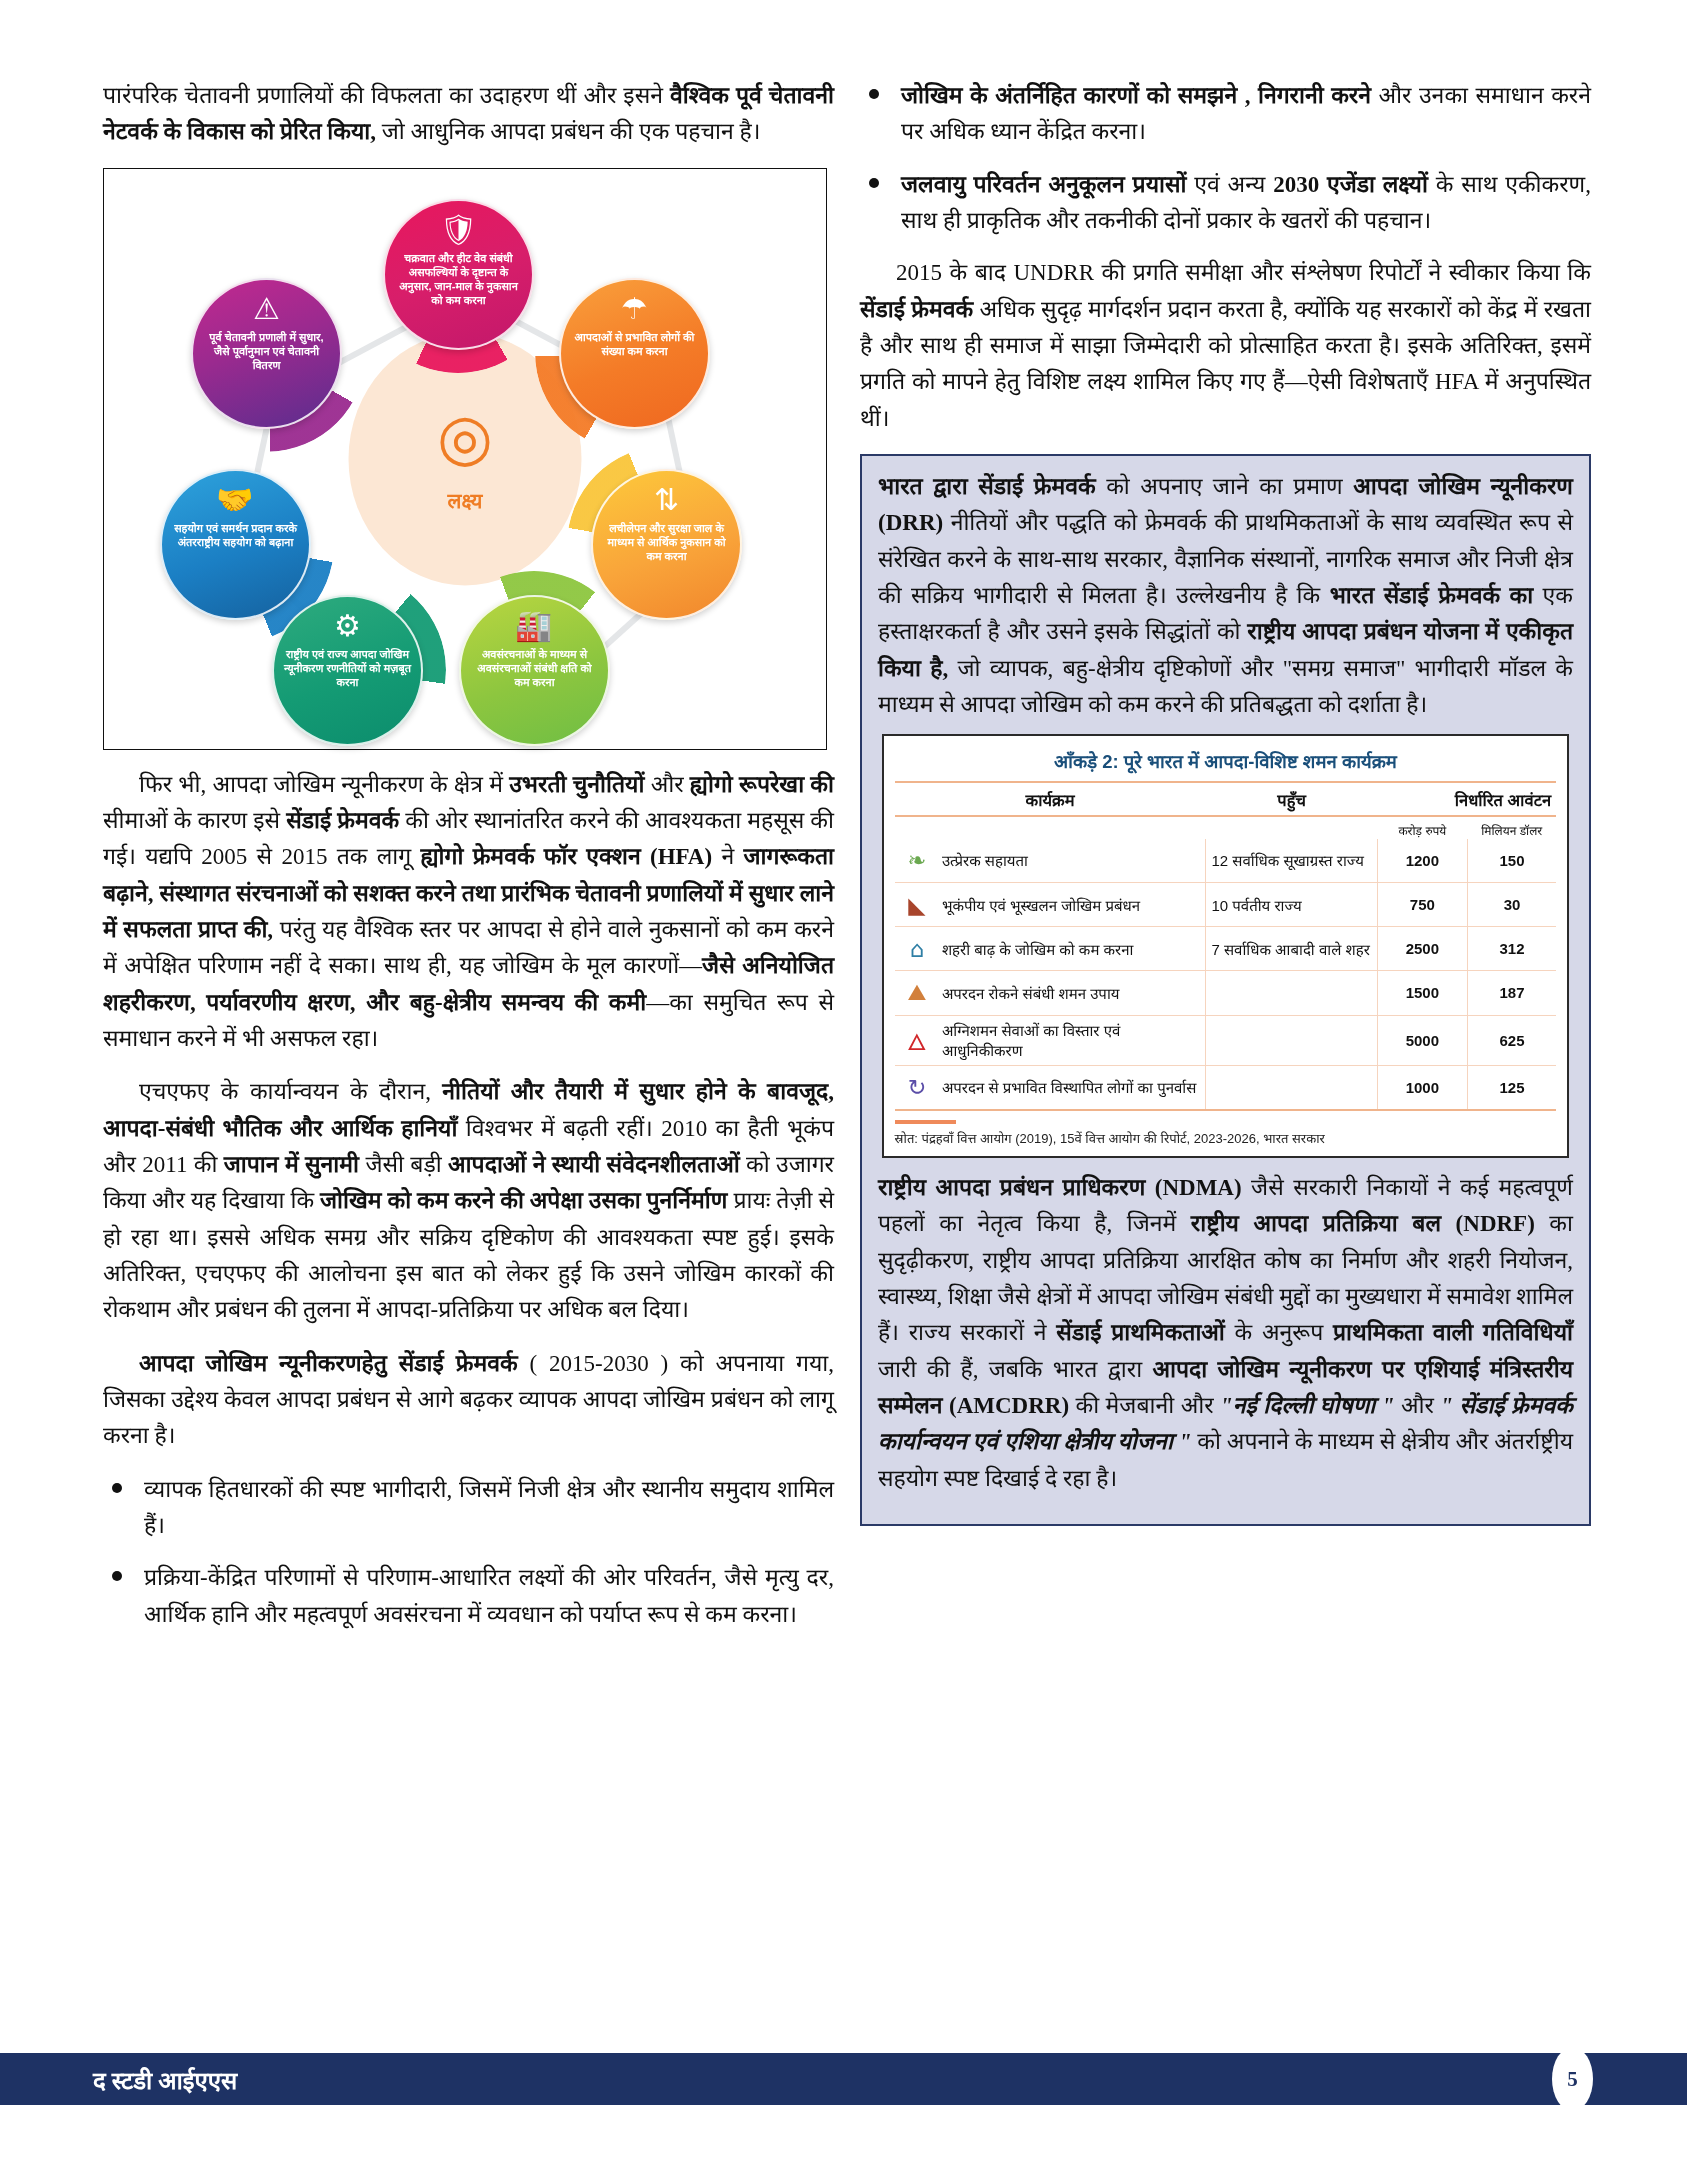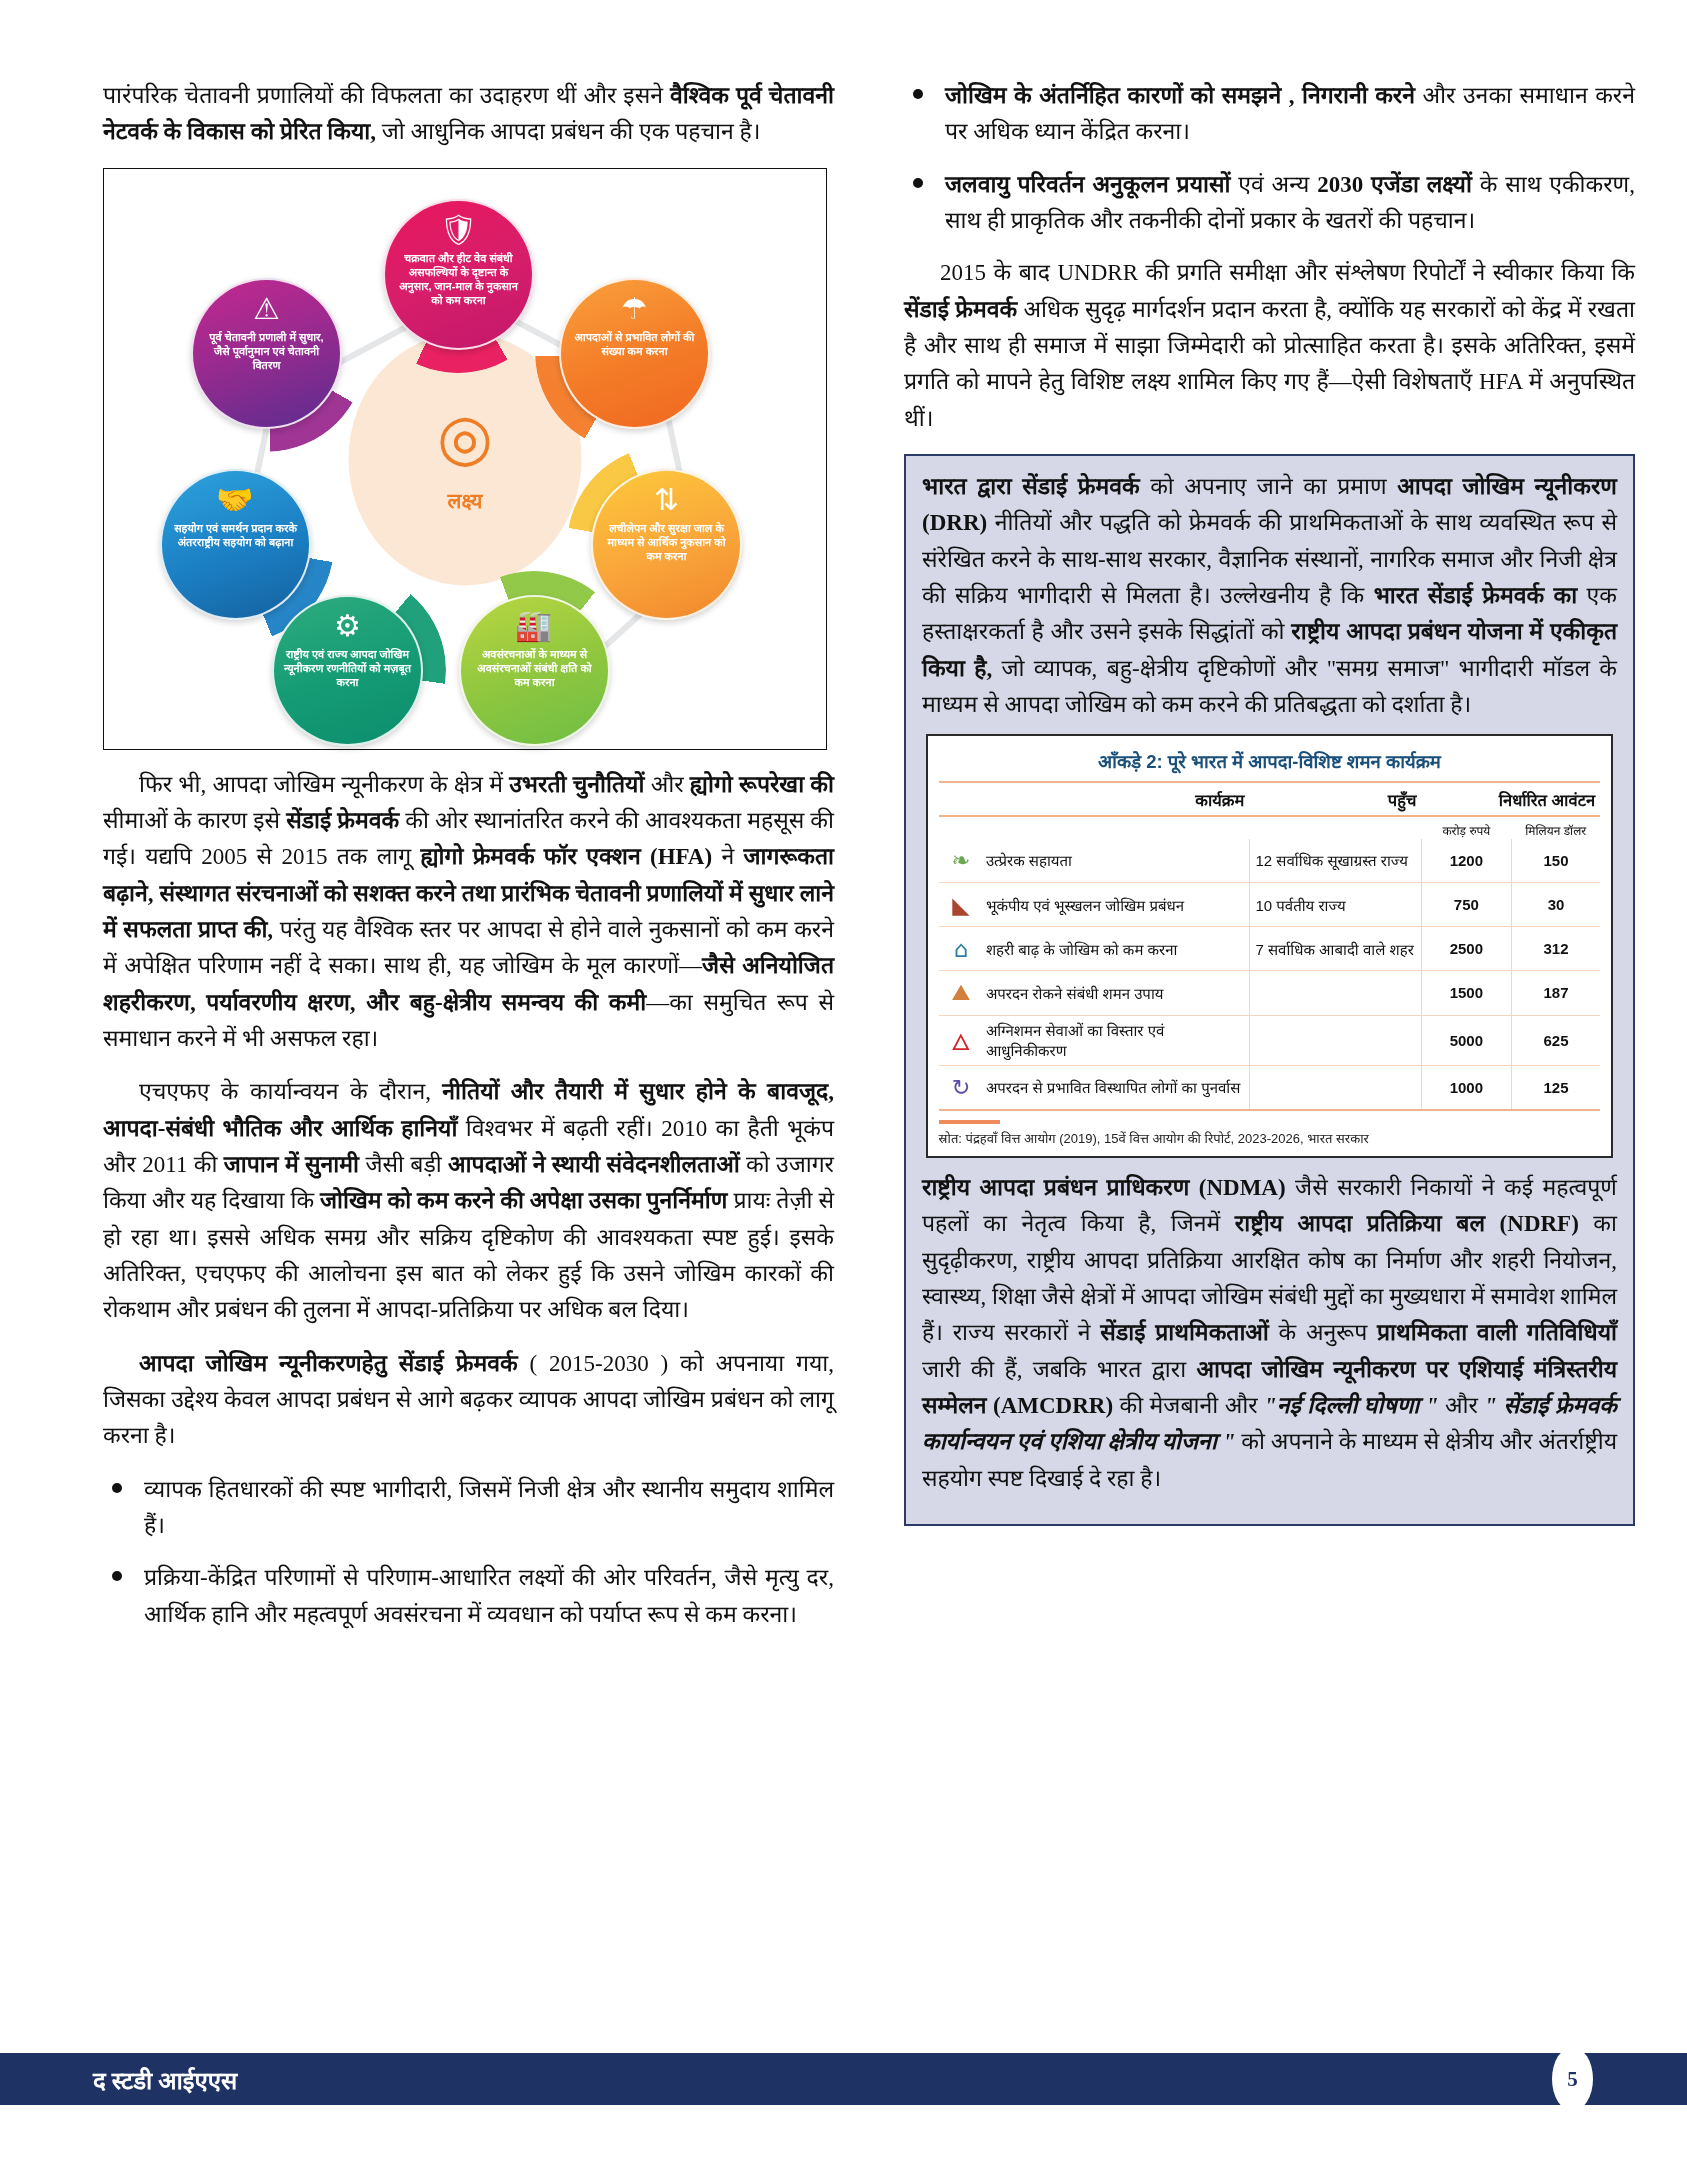--- a/index.html
+++ b/index.html
@@ -3,21 +3,21 @@
 <meta charset="utf-8">
 <style>
   html,body{margin:0;padding:0;background:#ffffff;}
   body{width:1687px;height:2183px;position:relative;
        font-family:"Liberation Serif","DejaVu Serif",serif;color:#111;}
   .page{position:absolute;inset:0;}
 
   
   .col{position:absolute;top:78px;width:731px;}
   .col-left{left:103px;}
-  .col-right{left:904px;}
+  .col-right{left:860px;}
 
   p.body{font-size:23px;line-height:1.58;margin:0 0 17px 0;text-align:justify;
          text-justify:inter-word;}
   p.body.indent{text-indent:36px;}
   b,strong{font-weight:bold;}
   .ital{font-style:italic;font-weight:bold;}
 
   ul.bullets{list-style:none;margin:0;padding:0;}
   ul.bullets li{position:relative;padding-left:41px;font-size:23px;line-height:1.58;
                 margin-bottom:16px;text-align:justify;}
@@ -67,21 +67,21 @@
   .hlbox p{font-size:23px;line-height:1.58;margin:0 0 10.6px 0;text-align:justify;}
 
   
   .card{background:#fff;border:2.6px solid #2a2a2a;padding:8px 10.6px 9.3px 10.6px;
         margin:5.3px 4px 12px 4px;box-sizing:border-box;}
   .card h4{margin:4px 0 8px 0;text-align:center;color:#1a4f7a;font-weight:bold;
            font-size:18.5px;font-family:"Liberation Sans","DejaVu Sans",sans-serif;}
   table.mit{width:100%;border-collapse:collapse;
             font-family:"Liberation Sans","DejaVu Sans",sans-serif;}
   table.mit th,table.mit td{padding:4.6px 5.3px;vertical-align:middle;}
-  table.mit thead th{font-size:16.5px;font-weight:bold;text-align:right;color:#111;
+  table.mit thead th{font-size:16.5px;font-weight:bold;text-align:center;color:#111;
                      border-top:2px solid #f0b48c;border-bottom:2px solid #f0b48c;}
   table.mit thead th.alloc{text-align:right;}
   table.mit tbody td{font-size:15px;border-bottom:1.3px solid #f6d4be;color:#111;}
   table.mit tbody tr:last-child td{border-bottom:2px solid #f0b48c;}
   td.prog{width:47%;}
   td.reach{width:26%;border-left:1.3px solid #f6d4be;font-size:14px;}
   td.num{width:13.5%;text-align:center;font-weight:bold;font-size:17px;
          border-left:1.3px solid #f6d4be;}
   .unitrow td{font-size:12px !important;font-weight:normal !important;
               text-align:center;border-bottom:none !important;padding-bottom:0 !important;}

